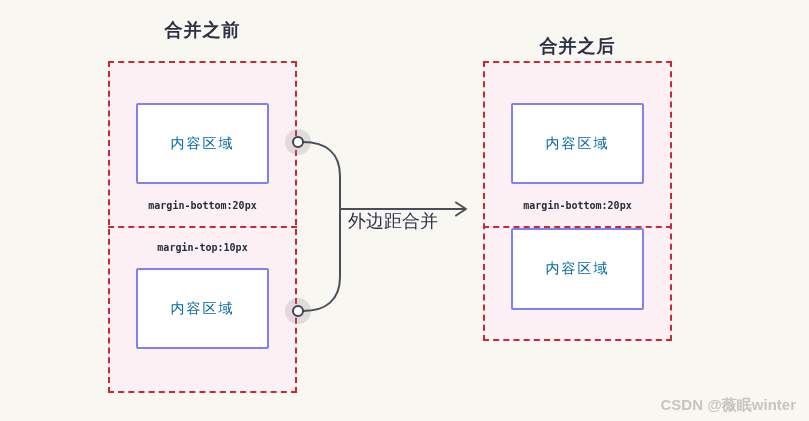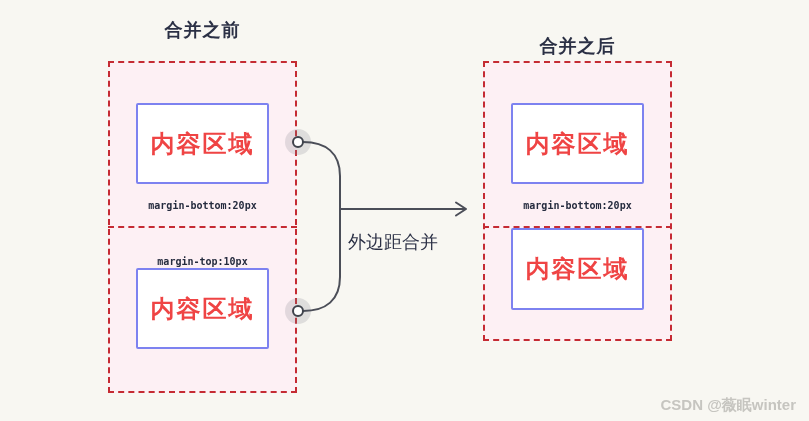--- a/index.html
+++ b/index.html
@@ -34,23 +34,23 @@
   }
   .content-box {
     border: 2px solid #7d82f0;
     background: #ffffff;
     border-radius: 2px;
     display: flex;
     align-items: center;
     justify-content: center;
   }
   .content-label {
-    font-size: 24px;
-    font-weight: 700;
-    color: #ef4444;
+    font-size: 14px;
+    font-weight: 400;
+    color: #0369a1;
     letter-spacing: 2px;
   }
   .margin-label {
     font-family: "DejaVu Sans Mono", monospace;
     font-size: 10px;
     font-weight: 700;
     color: #262c3f;
     text-align: center;
     white-space: nowrap;
     line-height: 18px;
@@ -83,27 +83,27 @@
   <div class="abs margin-box" style="left:108px; top:61px; width:189px; height:332px;"></div>
 
   <div class="abs margin-divider" style="left:108px; top:226px; width:189px;"></div>
 
   <div class="abs content-box" style="left:136px; top:103px; width:133px; height:81px;">
     <span class="content-label">内容区域</span>
   </div>
 
   <div class="abs margin-label" style="left:108px; top:197px; width:189px;">margin-bottom:20px</div>
 
-  <div class="abs margin-label" style="left:108px; top:253px; width:189px;">margin-top:10px</div>
+  <div class="abs margin-label" style="left:108px; top:239px; width:189px;">margin-top:10px</div>
 
   <div class="abs content-box" style="left:136px; top:268px; width:133px; height:81px;">
     <span class="content-label">内容区域</span>
   </div>
 
-  <div class="abs annotation" style="left:348px; top:229px;">
+  <div class="abs annotation" style="left:348px; top:208px;">
     <div>外边距合并</div>
   </div>
 
   <div class="abs diagram-title" style="left:483px; top:34px; width:189px;">合并之后</div>
 
   <div class="abs margin-box" style="left:483px; top:61px; width:189px; height:280px;"></div>
 
   <div class="abs margin-divider" style="left:483px; top:226px; width:189px;"></div>
 
   <div class="abs content-box" style="left:511px; top:103px; width:133px; height:81px;">

